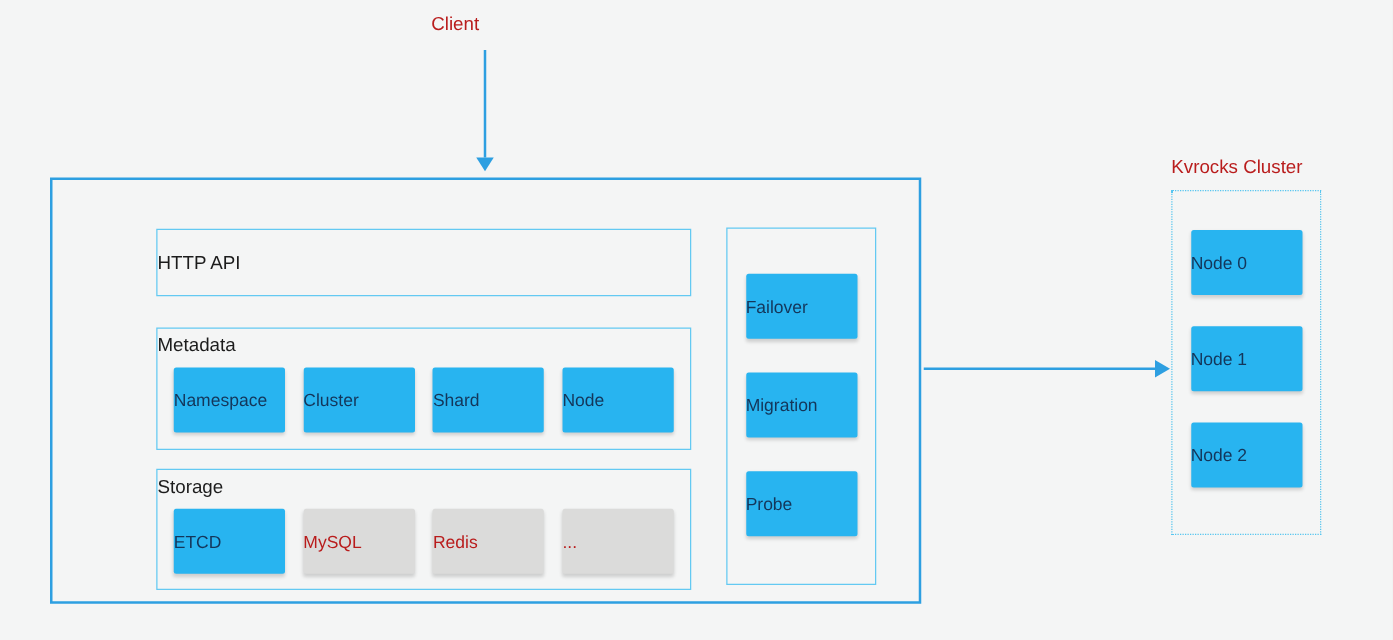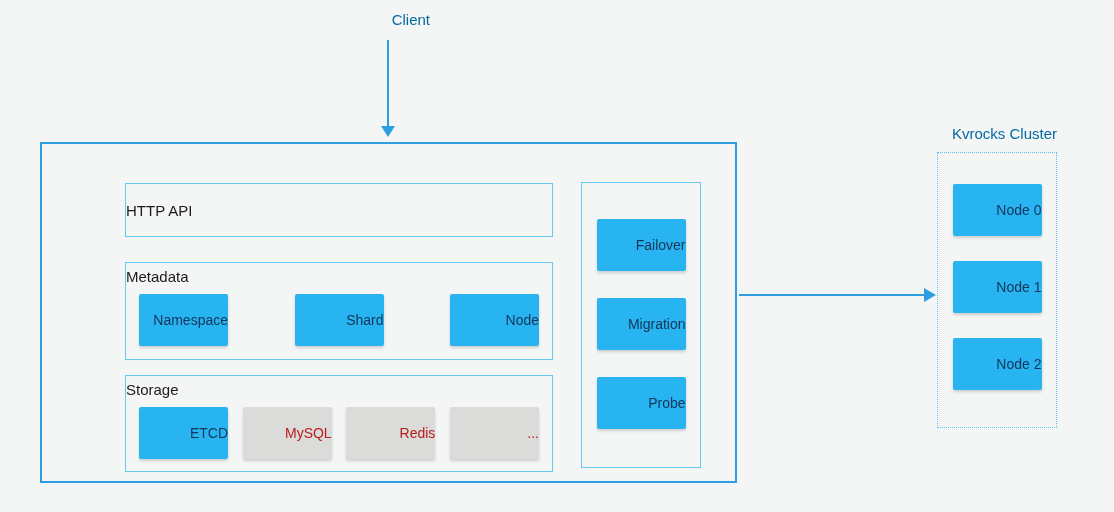--- a/index.html
+++ b/index.html
@@ -14,22 +14,22 @@
     height: 512px;
     background: #f4f5f5;
     overflow: hidden;
     color: #1c1c1c;
   }
 
   
   .free-label {
     position: absolute;
     font-size: 15px;
-    color: #0369a1;
-    text-align: right;
+    color: #b91c1c;
+    text-align: left;
     white-space: nowrap;
   }
 
   
   .arrow-line-v {
     position: absolute;
     width: 2px;
     background: #2d9fe1;
   }
   .arrow-line-h {
@@ -78,21 +78,21 @@
   }
   .chip-row {
     display: flex;
     justify-content: space-between;
     padding: 9px 13px 0 13px;
   }
 
   
   .chip {
     width: 89px; height: 52px;
-    display: flex; align-items: center; justify-content: flex-end;
+    display: flex; align-items: center; justify-content: flex-start;
     font-size: 14px;
     border-radius: 2px;
     box-shadow: 0 2px 3px rgba(0,0,0,0.16);
   }
   .chip.blue { background: #28b4f0; color: #14365a; }
   .chip.gray { background: #dbdbda; color: #b91c1c; }
 
   
   .ops-box {
     left: 581px; top: 182px;
@@ -136,20 +136,23 @@
       <span>HTTP API</span>
     </div>
 
     <div class="thin-box" style="left:83px; top:118px; width:428px; height:98px;">
       <div class="section-title">Metadata</div>
       <div class="chip-row">
         <div class="chip blue">
           <span>Namespace</span>
         </div>
         <div class="chip blue">
+          <span>Cluster</span>
+        </div>
+        <div class="chip blue">
           <span>Shard</span>
         </div>
         <div class="chip blue">
           <span>Node</span>
         </div>
       </div>
     </div>
 
     <div class="thin-box" style="left:83px; top:231px; width:428px; height:97px;">
       <div class="section-title">Storage</div>

